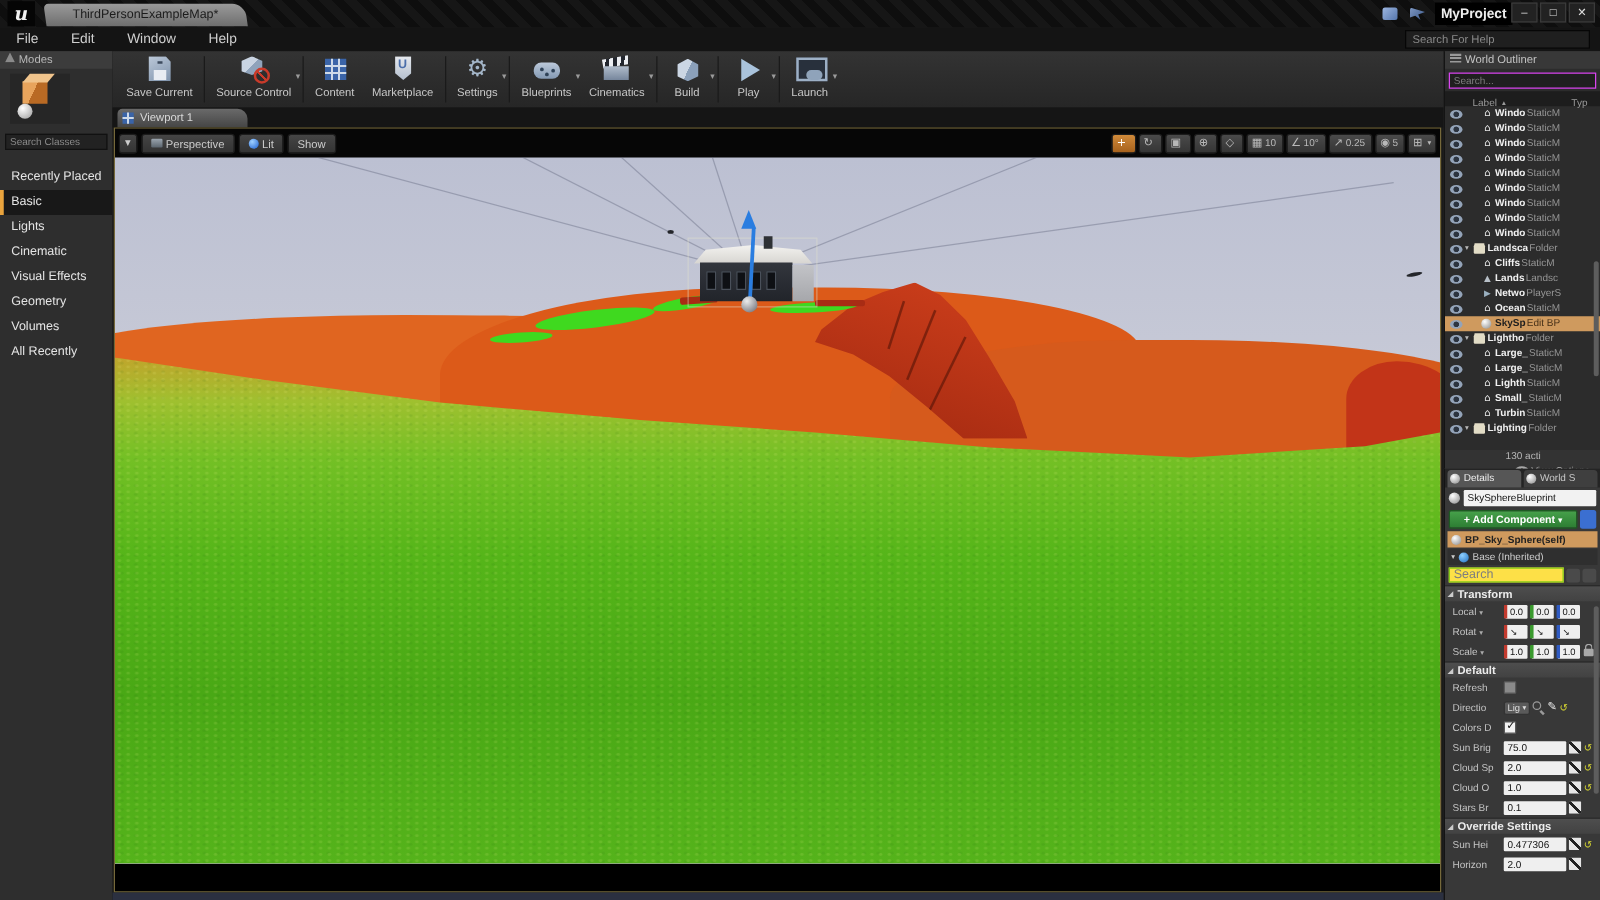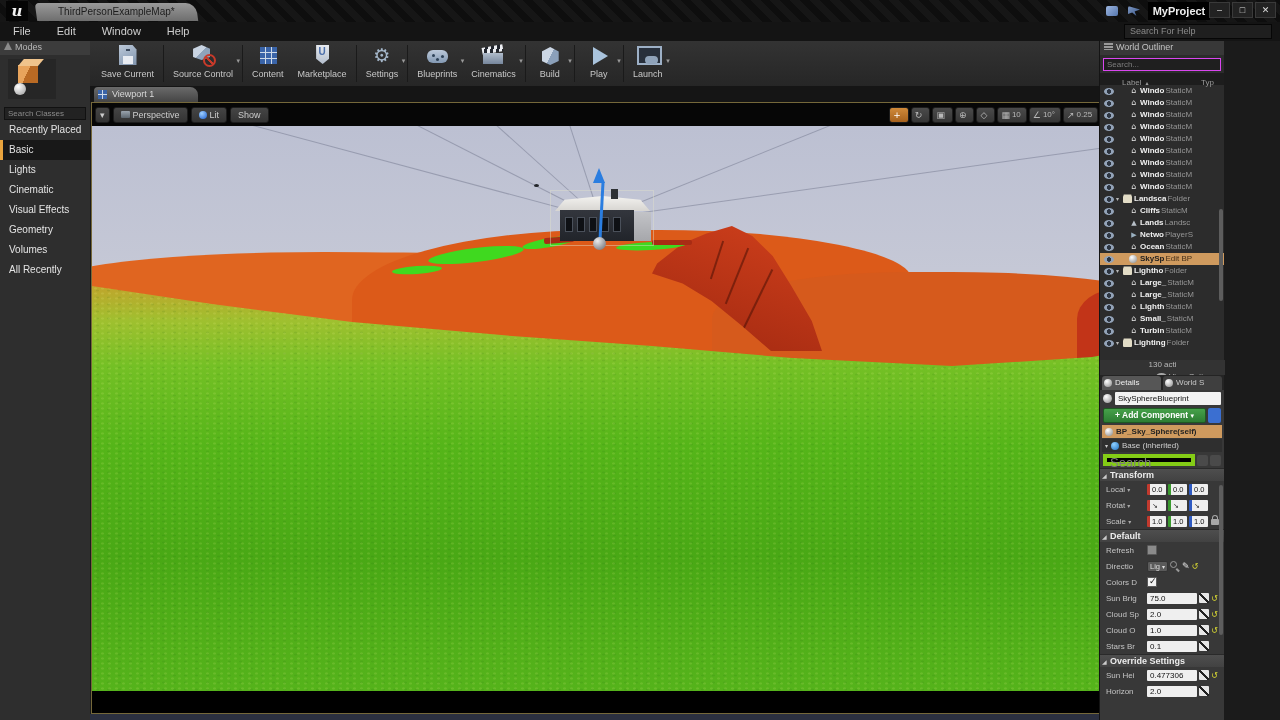--- a/index.html
+++ b/index.html
@@ -33,21 +33,21 @@
   #helpsearch{position:absolute;right:8px;top:2px;width:148px;height:15px;background:#1f1f1f;
     border:1px solid #060606;color:#8a8a8a;font-size:9px;line-height:13px;padding:0 14px 0 5px;}
 
   .mag{display:inline-block;width:10px;height:10px;position:relative;}
   .mag::before{content:"";position:absolute;left:0;top:0;width:5px;height:5px;border:1.5px solid #9a9a9a;border-radius:50%;}
   .mag::after{content:"";position:absolute;left:7px;top:7px;width:4px;height:1.5px;background:#9a9a9a;transform:rotate(45deg);transform-origin:0 0;}
 
   
   #modespanel{position:absolute;left:0;top:41px;width:90px;height:679px;background:#2e2e2e;}
   #centercol{position:absolute;left:90px;top:41px;width:1065px;height:679px;background:#1a1a1a;}
-  #rightcol{position:absolute;left:1099px;top:41px;width:125px;height:499px;background:#2b2b2b;}
+  #rightcol{position:absolute;left:1155px;top:41px;width:125px;height:499px;background:#2b2b2b;}
 
   
   #maintoolbar{position:absolute;left:0;top:0;width:1065px;height:45px;background:linear-gradient(#333,#262626);
     display:flex;align-items:stretch;padding-left:4px;}
   .tbtn{position:relative;display:flex;flex-direction:column;justify-content:flex-start;
     padding:1px 7px 0 7px;color:#c8c8c8;font-size:9px;text-align:center;}
   .tbtn .lbl{margin-top:0px;white-space:nowrap;}
   .tbtn .caret{position:absolute;right:0px;top:16px;font-size:7px;color:#9a9a9a;}
   .tsep{width:1px;background:#1a1a1a;margin:4px 2px;}
   .ic{width:30px;height:26px;position:relative;margin:1px auto 0;}
@@ -84,21 +84,21 @@
 
   
   #modeshead{height:14px;background:#3c3c3c;font-size:9px;color:#b8b8b8;padding:1px 4px;}
   #modeshead .mic{display:inline-block;width:8px;height:8px;background:#8a8a8a;clip-path:polygon(50% 0,100% 100%,0 100%);margin-right:3px;}
   #placetile{position:relative;margin:4px 0 0 8px;width:48px;height:40px;background:#262626;}
   .cube3d{position:absolute;left:10px;top:6px;width:20px;height:18px;background:linear-gradient(115deg,#e8a45c 0 45%,#b96a24 45%);}
   .cube3d::before{content:"";position:absolute;left:0;top:-6px;width:20px;height:7px;background:#f0c48c;transform:skewX(-40deg);transform-origin:0 100%;}
   .spherewhite{position:absolute;left:6px;top:24px;width:12px;height:12px;border-radius:50%;
     background:radial-gradient(circle at 35% 30%,#fff,#9a9a9a);}
   #modeexpand{position:absolute;right:6px;top:68px;color:#c0c0c0;font-size:13px;}
-  #modesearch{position:relative;margin:8px 4px 0;height:13px;background:#222;border:1px solid #111;
+  #modesearch{position:relative;margin:8px 4px 12px;height:13px;background:#222;border:1px solid #111;
     color:#8a8a8a;font-size:8px;line-height:11px;padding:0 12px 0 3px;}
   .modeitem{position:relative;height:20px;line-height:20px;padding-left:9px;font-size:10px;color:#e4e4e4;}
   .modeitem[data-sel="1"]{background:#181818;}
   .modeitem[data-sel="1"]::before{content:"";position:absolute;left:0;top:0;bottom:0;width:3px;background:#e8a33d;}
 
   
   #vptabs{position:absolute;left:0;top:45px;width:1065px;height:16px;background:#151515;}
   #vptab{position:absolute;left:4px;top:1px;width:104px;height:15px;background:linear-gradient(#6a6a6a,#454545);
     border-radius:4px 8px 0 0;color:#d8d8d8;font-size:9px;line-height:15px;padding-left:18px;}
   #vptab .vpi{position:absolute;left:4px;top:3px;width:9px;height:9px;background:#3a64a8;
@@ -206,22 +206,22 @@
   #addcomprow{display:flex;gap:2px;padding:1px 3px;}
   #addcomp{flex:1;height:15px;background:linear-gradient(#46a14a,#2d7d33);border:1px solid #1d5a22;border-radius:2px;
     color:#fff;font-weight:bold;font-size:8.5px;text-align:center;line-height:13px;}
   #bpbtn{width:13px;height:15px;background:#3b6fd1;border-radius:2px;}
   .comprow{height:13px;line-height:13px;font-size:8px;display:flex;align-items:center;gap:3px;padding:0 3px;background:#2f2f2f;margin:1px 2px 0;}
   .comprow[data-sel="1"]{background:#cf9a5e;color:#222;font-weight:bold;}
   .comprow .ticon{width:8px;height:8px;border-radius:50%;background:radial-gradient(circle at 35% 30%,#fff,#888);flex:none;}
   .comprow .bicon{width:8px;height:8px;border-radius:50%;background:radial-gradient(circle at 35% 30%,#8fd0ff,#1f6fc0);flex:none;}
   .comprow .ccaret{font-size:6px;color:#ccc;font-family:"DejaVu Sans",sans-serif;}
   #dsearchrow{display:flex;align-items:center;gap:2px;padding:2px 3px;}
-  #dsearch{position:relative;flex:1;height:12px;background:#000000;border:4px solid #84cc16;color:#7e7e7e;
-    font-size:13px;line-height:10px;padding:0 11px 0 3px;}
+  #dsearch{position:relative;flex:1;height:12px;background:#fde047;border:1px solid #84cc16;color:#7e7e7e;
+    font-size:10px;line-height:10px;padding:0 11px 0 3px;}
   .dsbtn{width:11px;height:11px;background:#4a4a4a;border-radius:2px;}
   .sechead{height:13px;background:linear-gradient(#4e4e4e,#424242);border-top:1px solid #2a2a2a;
     font-size:9px;font-weight:bold;color:#ececec;line-height:13px;padding-left:10px;position:relative;}
   .sechead::before{content:"◢";position:absolute;left:2px;top:0;font-size:6px;color:#ccc;font-family:"DejaVu Sans",sans-serif;}
   .drow{display:flex;align-items:center;height:16px;padding:0 2px 0 6px;gap:2px;font-size:8px;color:#c4c4c4;}
   .dlabel{flex:none;width:39px;white-space:nowrap;overflow:hidden;}
   .dcaret{font-size:6px;color:#aaa;font-family:"DejaVu Sans",sans-serif;}
   .vec{width:19px;height:11px;background:#efefef;color:#111;font-size:7.5px;line-height:11px;padding-left:2px;
     border-radius:1px;border-left:3px solid;}
   .vec.x{border-color:#c23a2e;} .vec.y{border-color:#3a9a2e;} .vec.z{border-color:#2e5ac2;}

